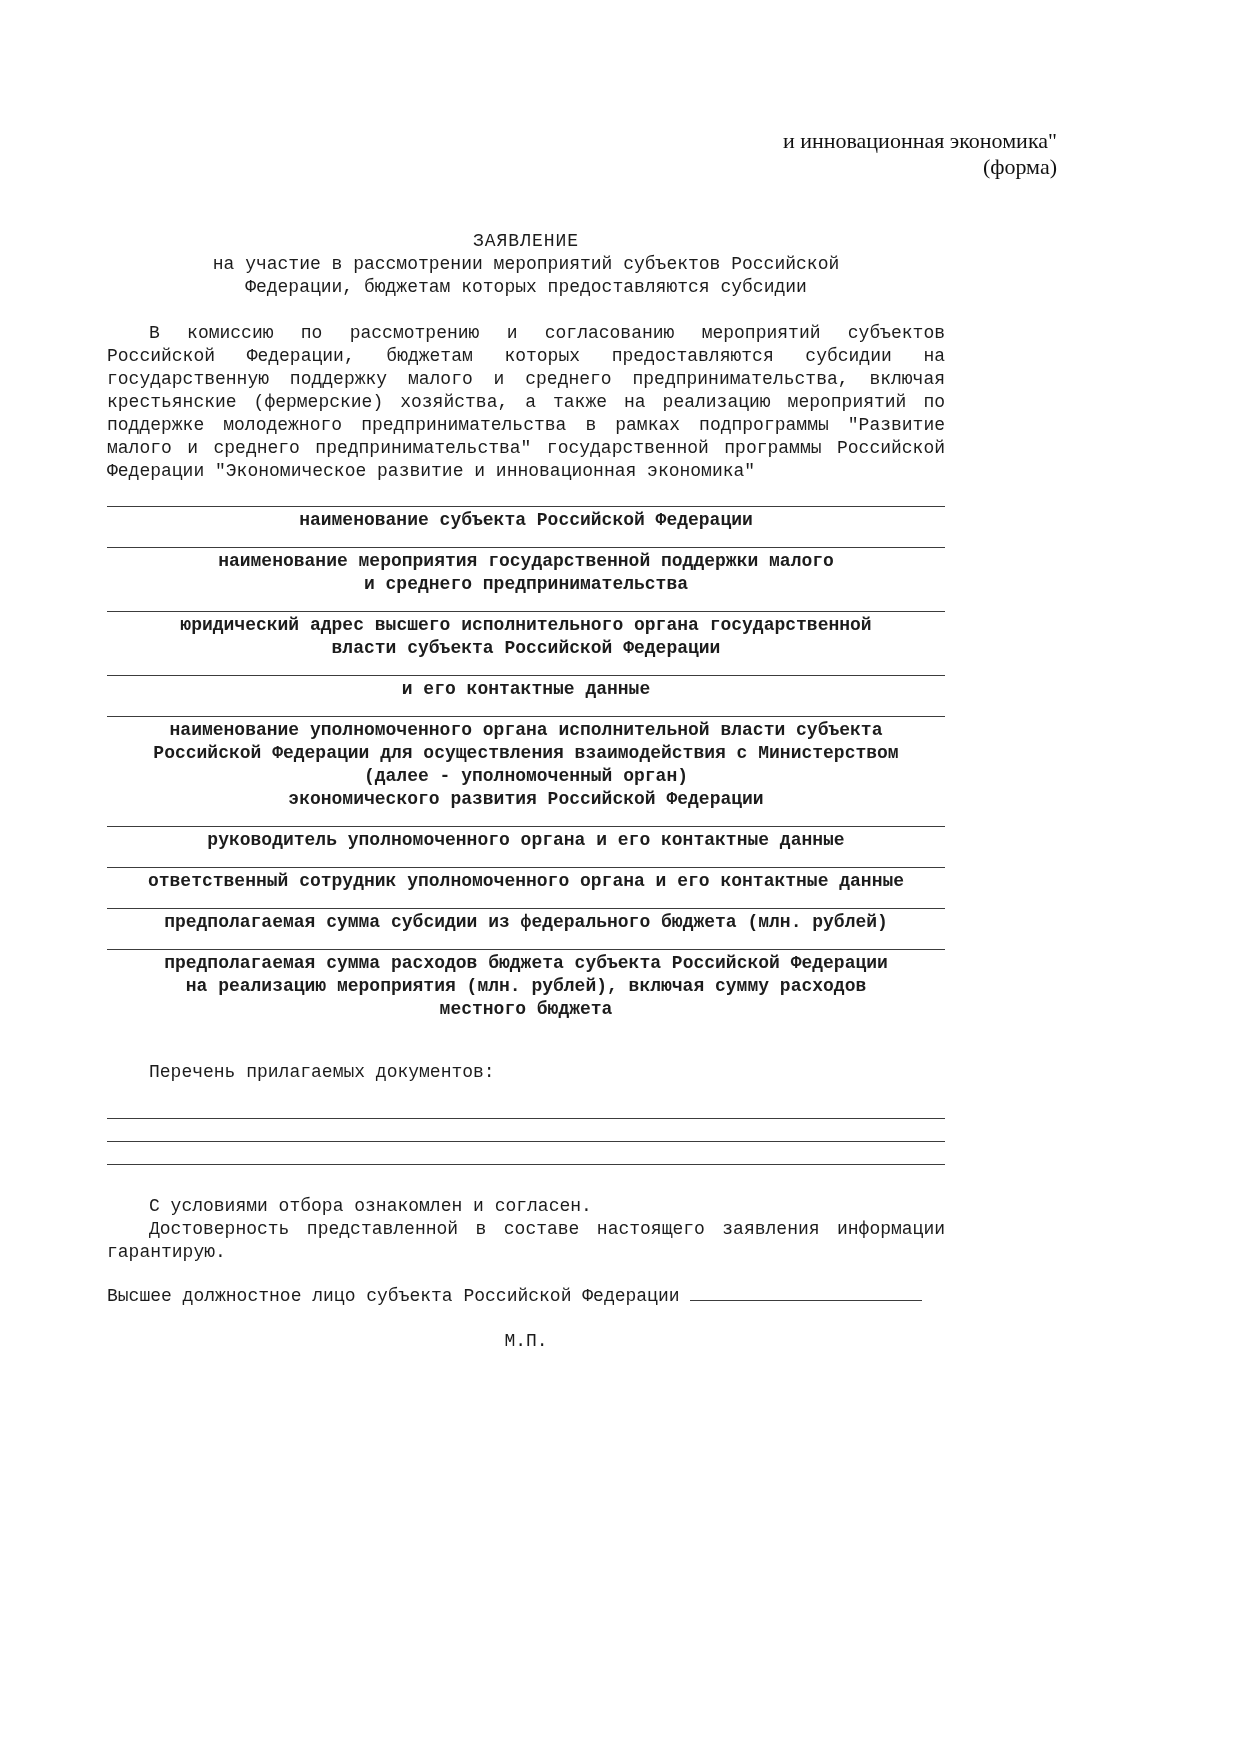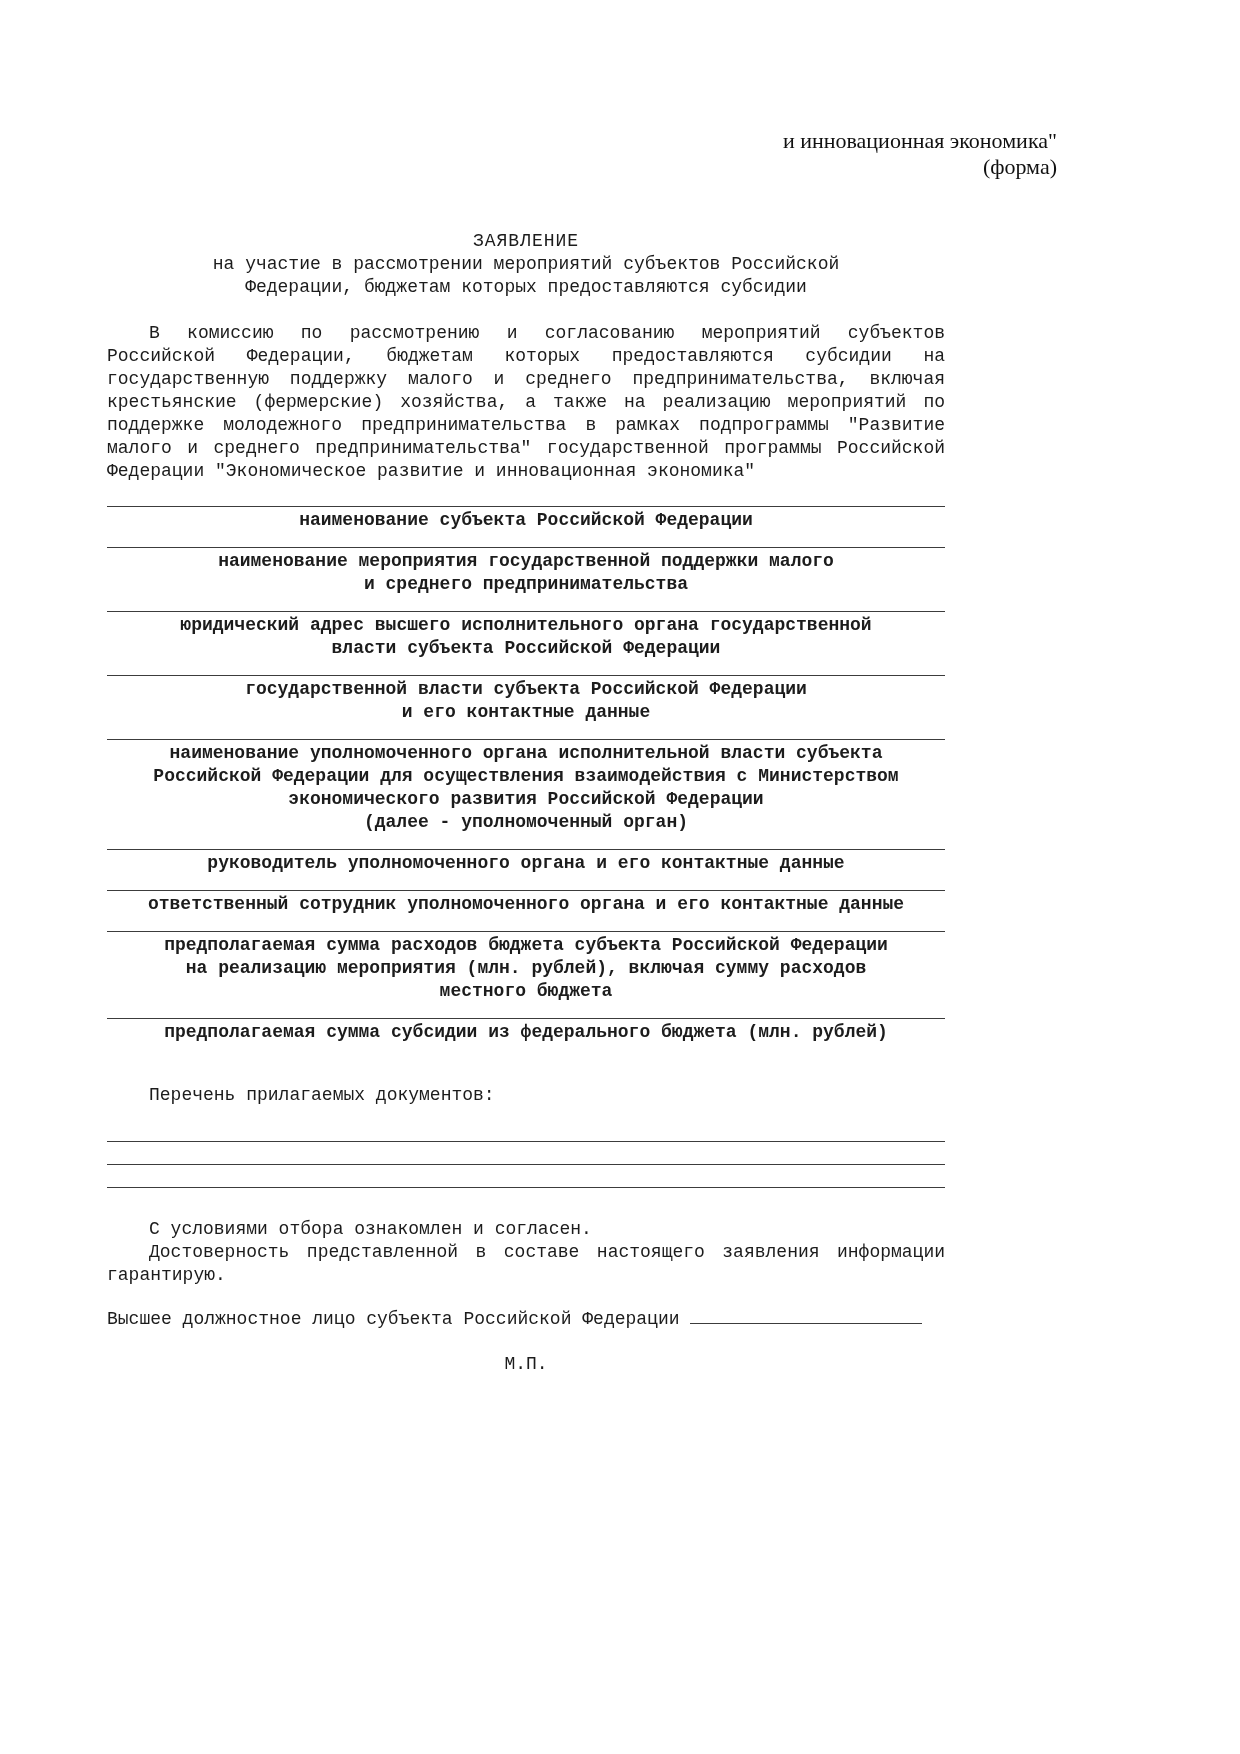--- a/index.html
+++ b/index.html
@@ -102,52 +102,51 @@
       </div>
 
       <div class="field">
         <div class="rule"></div>
         <div class="caption">юридический адрес высшего исполнительного органа государственной</div>
         <div class="caption">власти субъекта Российской Федерации</div>
       </div>
 
       <div class="field">
         <div class="rule"></div>
-        <div class="caption">государственной власти субъекта Российской Федерации</div>
         <div class="caption">и его контактные данные</div>
       </div>
 
       <div class="field">
         <div class="rule"></div>
         <div class="caption">наименование уполномоченного органа исполнительной власти субъекта</div>
         <div class="caption">Российской Федерации для осуществления взаимодействия с Министерством</div>
+        <div class="caption">(далее - уполномоченный орган)</div>
         <div class="caption">экономического развития Российской Федерации</div>
-        <div class="caption">(далее - уполномоченный орган)</div>
       </div>
 
       <div class="field">
         <div class="rule"></div>
         <div class="caption">руководитель уполномоченного органа и его контактные данные</div>
       </div>
 
       <div class="field">
         <div class="rule"></div>
         <div class="caption">ответственный сотрудник уполномоченного органа и его контактные данные</div>
       </div>
 
       <div class="field">
         <div class="rule"></div>
-        <div class="caption">предполагаемая сумма расходов бюджета субъекта Российской Федерации</div>
-        <div class="caption">на реализацию мероприятия (млн. рублей), включая сумму расходов</div>
-        <div class="caption">местного бюджета</div>
+        <div class="caption">предполагаемая сумма субсидии из федерального бюджета (млн. рублей)</div>
       </div>
 
       <div class="field">
         <div class="rule"></div>
-        <div class="caption">предполагаемая сумма субсидии из федерального бюджета (млн. рублей)</div>
+        <div class="caption">предполагаемая сумма расходов бюджета субъекта Российской Федерации</div>
+        <div class="caption">на реализацию мероприятия (млн. рублей), включая сумму расходов</div>
+        <div class="caption">местного бюджета</div>
       </div>
 
     </div>
 
     <div class="attachments-label">Перечень прилагаемых документов:</div>
 
     <div class="blank-rules">
       <div class="blank-rule"></div>
       <div class="blank-rule"></div>
       <div class="blank-rule"></div>

